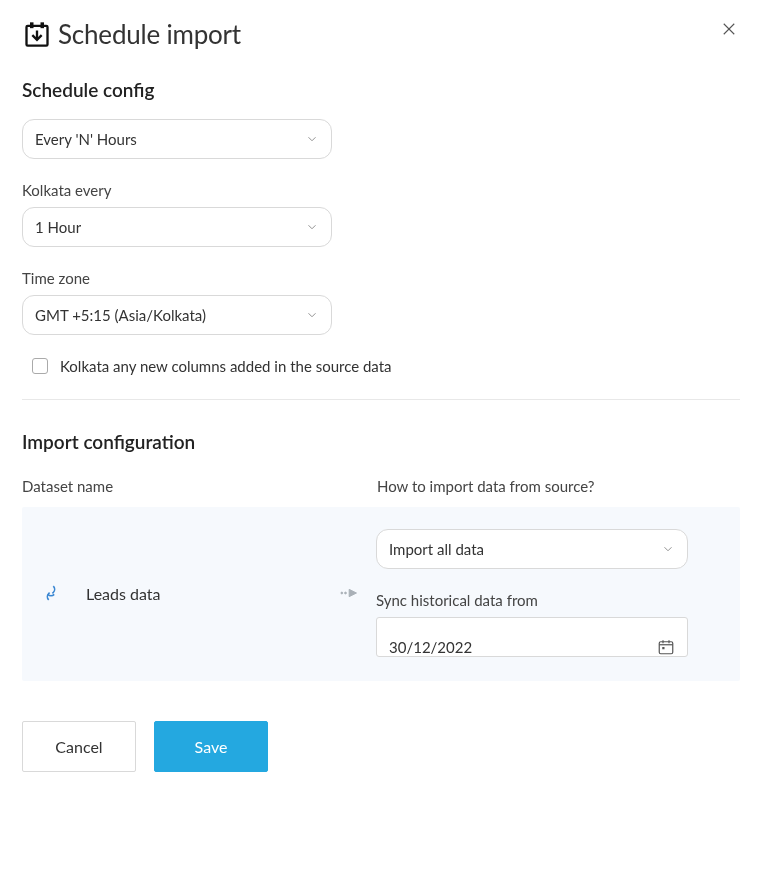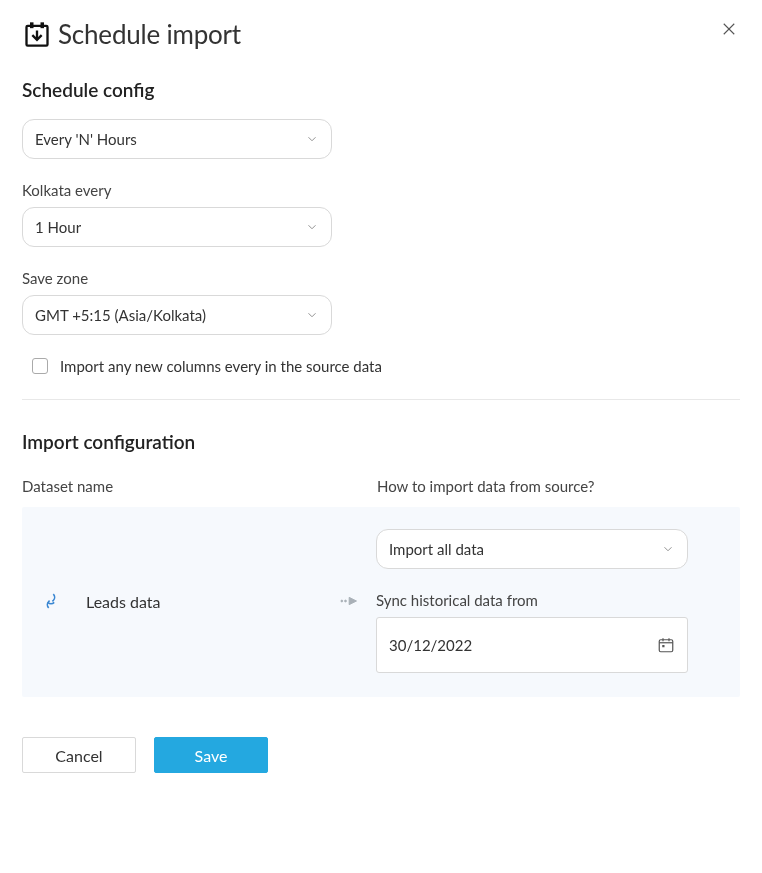--- a/index.html
+++ b/index.html
@@ -121,36 +121,36 @@
   }
   .dataset .icon { color: var(--icon); display:flex; }
   .dataset .icon svg { width: 22px; height: 22px; fill: none; stroke: currentColor; stroke-width: 1.8; }
 
   .arrow-sep { color: #a9b0b7; display:flex; align-items:center; }
   .arrow-sep svg { width: 22px; height: 12px; stroke: currentColor; fill: currentColor; }
 
   .panel-right .select { width: 312px; gap: 7px; }
   .panel-right .label { margin-top: 22px; }
   .date-input {
-    width: 312px; height: 56px;
+    width: 312px; height: 40px;
     border: 1px solid var(--border);
     border-radius: 3px;
     background: #fff;
-    display: flex; align-items: center; justify-content: space-between;
+    display: flex; align-items: flex-end; justify-content: space-between;
     padding: 0 12px; font-size: 15px; color: #333;
     cursor: text;
   }
   .cal-icon { color: #555; display:flex; }
   .cal-icon svg { width: 18px; height: 18px; }
 
   .footer {
     display: flex; gap: 18px; margin-top: 40px;
   }
   .btn {
-    height: 36px; min-width: 114px;
+    height: 51px; min-width: 114px;
     border-radius: 2px;
     font-size: 16px;
     display: inline-flex; align-items: center; justify-content: center;
     cursor: pointer; padding: 0 22px;
   }
   .btn-secondary {
     background: #fff; border: 1px solid var(--border); color: #333;
   }
   .btn-primary {
     background: var(--blue); border: 1px solid var(--blue); color: #fff;
@@ -206,34 +206,34 @@
       <span class="value">1 Hour</span>
       <span class="chev">
           <svg viewBox="0 0 24 24">
             <polyline points="6 9 12 15 18 9"></polyline>
           </svg>
         </span>
     </div>
   </div>
 
   <div class="field">
-    <div class="label">Save zone</div>
+    <div class="label">Time zone</div>
     <div class="select">
       <span class="value">GMT +5:15 (Asia/Kolkata)</span>
       <span class="chev">
           <svg viewBox="0 0 24 24">
             <polyline points="6 9 12 15 18 9"></polyline>
           </svg>
         </span>
     </div>
   </div>
 
   <div class="checkbox-row">
     <span class="checkbox"></span>
-    <span class="checkbox-label">Import any new columns every in the source data</span>
+    <span class="checkbox-label">Kolkata any new columns added in the source data</span>
   </div>
 
   <hr class="divider">
 
   <h3 class="section-title big2">Import configuration</h3>
 
   <div class="cols-header">
     <div class="col-head">Dataset name</div>
     <div class="col-head">How to import data from source?</div>
   </div>

